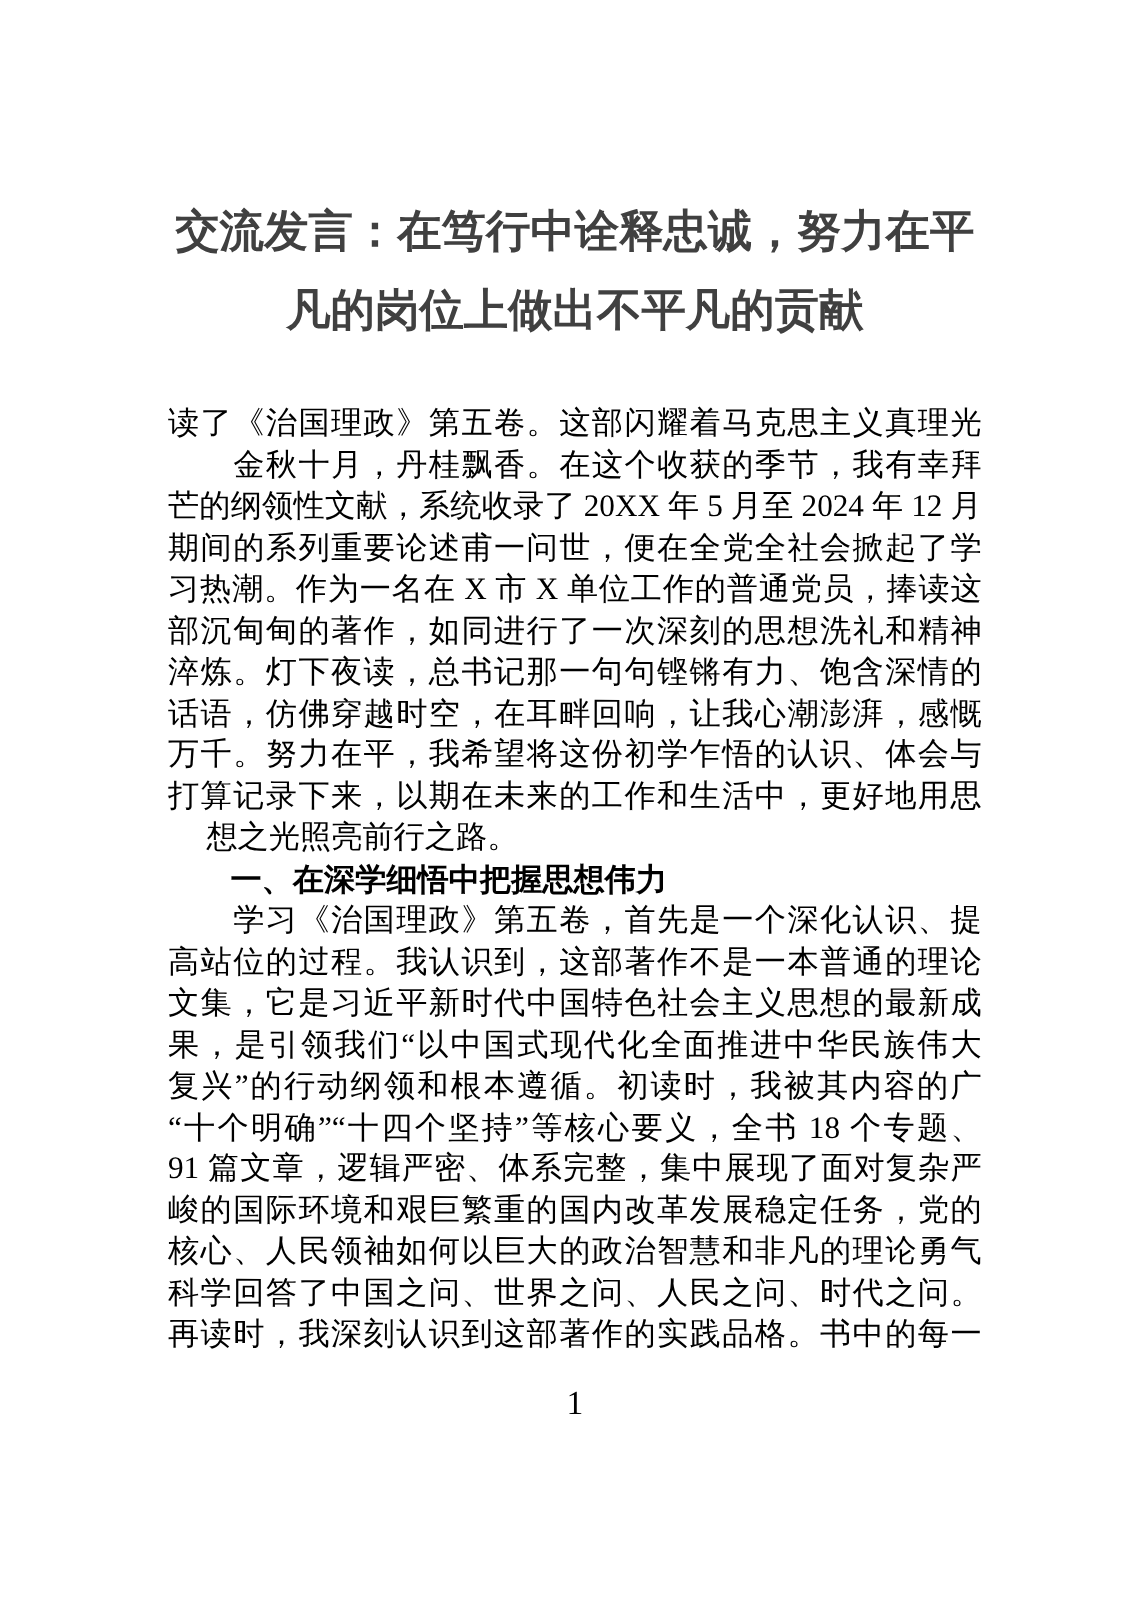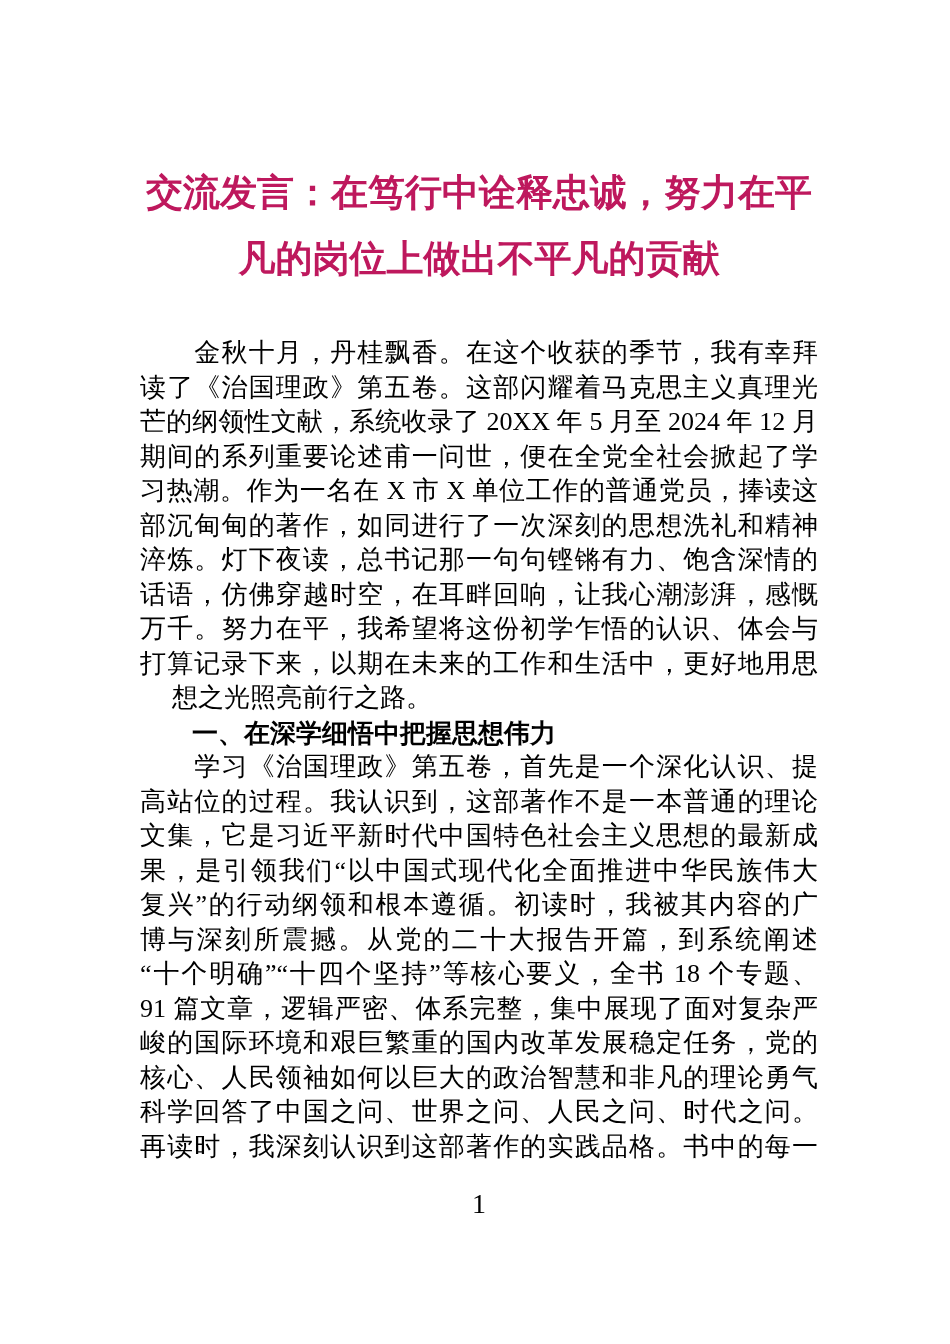--- a/index.html
+++ b/index.html
@@ -16,21 +16,21 @@
     padding: 160px 132px 0 140px;
     overflow: hidden;
     color: #000000;
   }
   .doc-title {
     text-align: center;
     font-family: "Liberation Sans", sans-serif;
     font-weight: 700;
     font-size: 37px;
     line-height: 66px;
-    color: #be185d;
+    color: #404040;
     white-space: nowrap;
   }
   .doc-body {
     margin-top: 44px;
     width: 678px;
     font-family: "Liberation Serif", serif;
     font-size: 26px;
     line-height: 34.5px;
     color: #000000;
   }
@@ -63,38 +63,37 @@
 </style>
 </head>
 <body>
 
 <div class="doc-page">
   <div class="doc-title">
     <div class="title-line">交流发言：在笃行中诠释忠诚，努力在平</div>
     <div class="title-line">凡的岗位上做出不平凡的贡献</div>
   </div>
   <div class="doc-body">
+      <div class="line">读了《治国理政》第五卷。这部闪耀着马克思主义真理光</div>
       <div class="line">　　金秋十月，丹桂飘香。在这个收获的季节，我有幸拜</div>
-      <div class="line">读了《治国理政》第五卷。这部闪耀着马克思主义真理光</div>
       <div class="line">芒的纲领性文献，系统收录了 20XX 年 5 月至 2024 年 12 月</div>
       <div class="line">期间的系列重要论述甫一问世，便在全党全社会掀起了学</div>
       <div class="line">习热潮。作为一名在 X 市 X 单位工作的普通党员，捧读这</div>
       <div class="line">部沉甸甸的著作，如同进行了一次深刻的思想洗礼和精神</div>
       <div class="line">淬炼。灯下夜读，总书记那一句句铿锵有力、饱含深情的</div>
       <div class="line">话语，仿佛穿越时空，在耳畔回响，让我心潮澎湃，感慨</div>
       <div class="line">万千。努力在平，我希望将这份初学乍悟的认识、体会与</div>
       <div class="line">打算记录下来，以期在未来的工作和生活中，更好地用思</div>
       <div class="line left">想之光照亮前行之路。</div>
       <div class="line heading">　　一、在深学细悟中把握思想伟力</div>
       <div class="line">　　学习《治国理政》第五卷，首先是一个深化认识、提</div>
       <div class="line">高站位的过程。我认识到，这部著作不是一本普通的理论</div>
       <div class="line">文集，它是习近平新时代中国特色社会主义思想的最新成</div>
       <div class="line">果，是引领我们“以中国式现代化全面推进中华民族伟大</div>
       <div class="line">复兴”的行动纲领和根本遵循。初读时，我被其内容的广</div>
-      <div class="line">博与深刻所震撼。从党的二十大报告开篇，到系统阐述</div>
       <div class="line">“十个明确”“十四个坚持”等核心要义，全书 18 个专题、</div>
       <div class="line">91 篇文章，逻辑严密、体系完整，集中展现了面对复杂严</div>
       <div class="line">峻的国际环境和艰巨繁重的国内改革发展稳定任务，党的</div>
       <div class="line">核心、人民领袖如何以巨大的政治智慧和非凡的理论勇气</div>
       <div class="line">科学回答了中国之问、世界之问、人民之问、时代之问。</div>
       <div class="line">再读时，我深刻认识到这部著作的实践品格。书中的每一</div>
     </div>
   <div class="doc-footer">
     <span class="page-num">1</span>
   </div>

